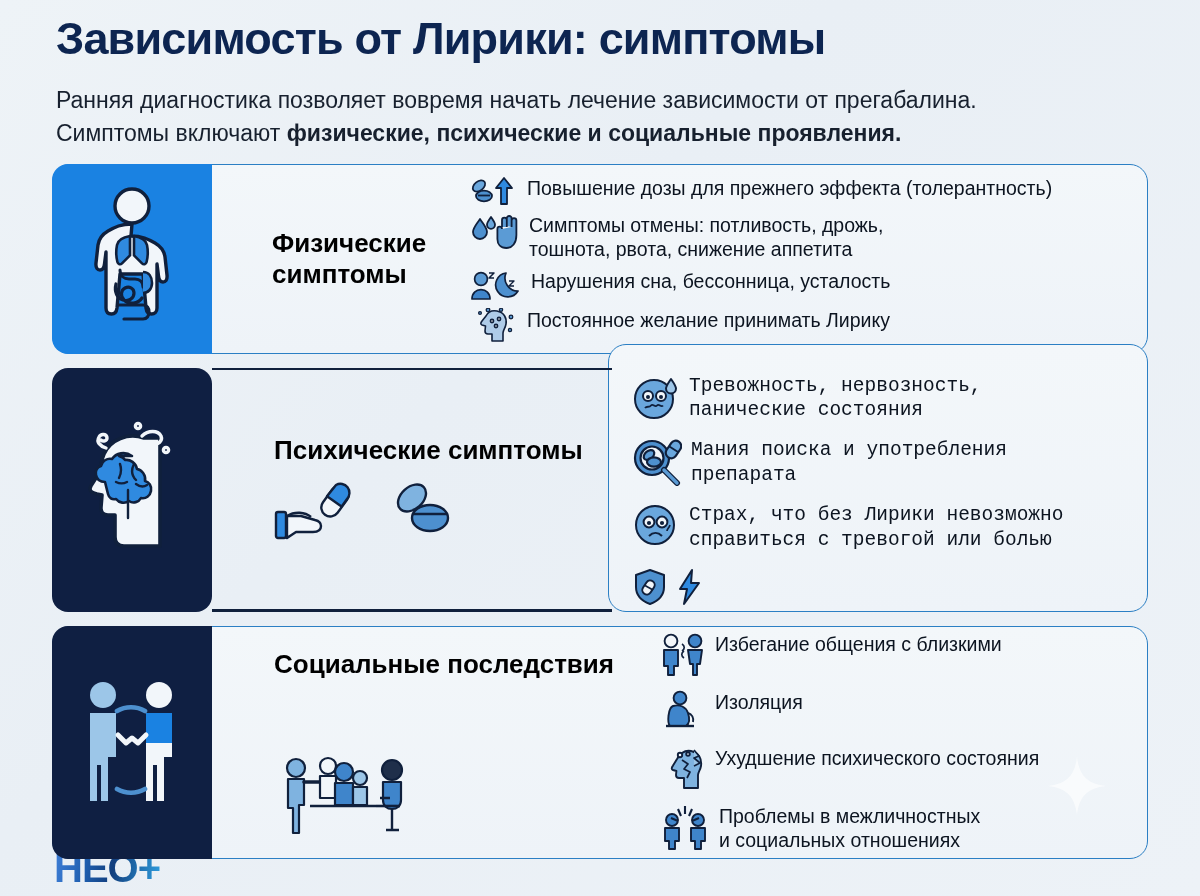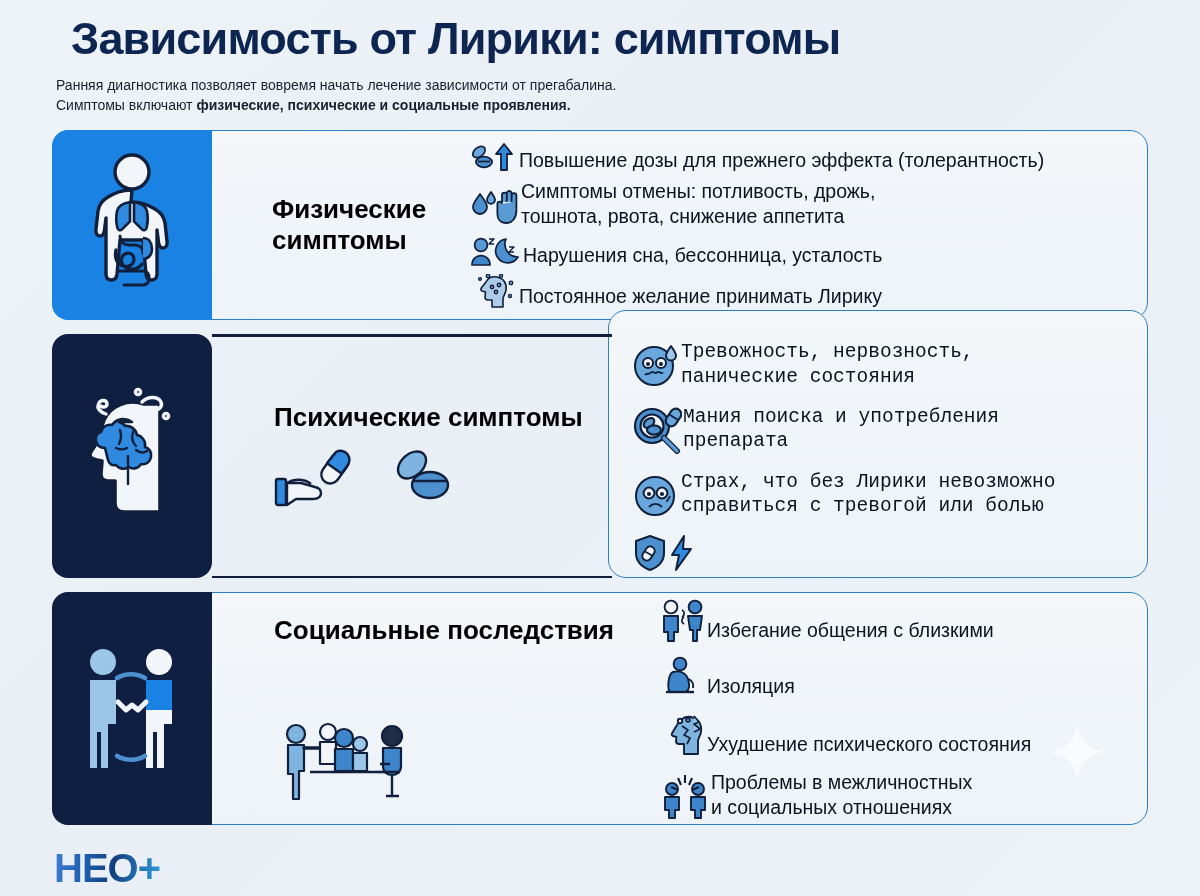--- a/index.html
+++ b/index.html
@@ -23,26 +23,25 @@
     padding: 14px 56px 0 56px;
   }
 
   .title {
     font-size: 45px;
     font-weight: 700;
     letter-spacing: -0.8px;
     color: #0d2551;
     line-height: 1.12;
     white-space: nowrap;
-    margin-left: 15px;
   }
 
   .subtitle {
-    margin-top: 12px;
-    font-size: 14px;
+    margin-top: 20px;
+    font-size: 23px;
     line-height: 1.42;
     color: #17202e;
     max-width: 1090px;
   }
   .subtitle b { font-weight: 700; }
 
   
   .cards {
     padding: 14px 52px 0 52px;
     display: flex;
@@ -135,22 +134,22 @@
   .list-col {
     flex: 1;
     display: flex;
     flex-direction: column;
     justify-content: center;
     gap: 6px;
     padding-right: 16px;
   }
   .item {
     display: flex;
-    align-items: flex-end;
-    gap: 1px;
+    align-items: flex-start;
+    gap: 9px;
   }
   .item .ico { flex: 0 0 auto; display: block; }
   .item .txt {
     font-size: 19.5px;
     line-height: 1.25;
     color: #0c1420;
     white-space: pre-line;
   }
 
   

